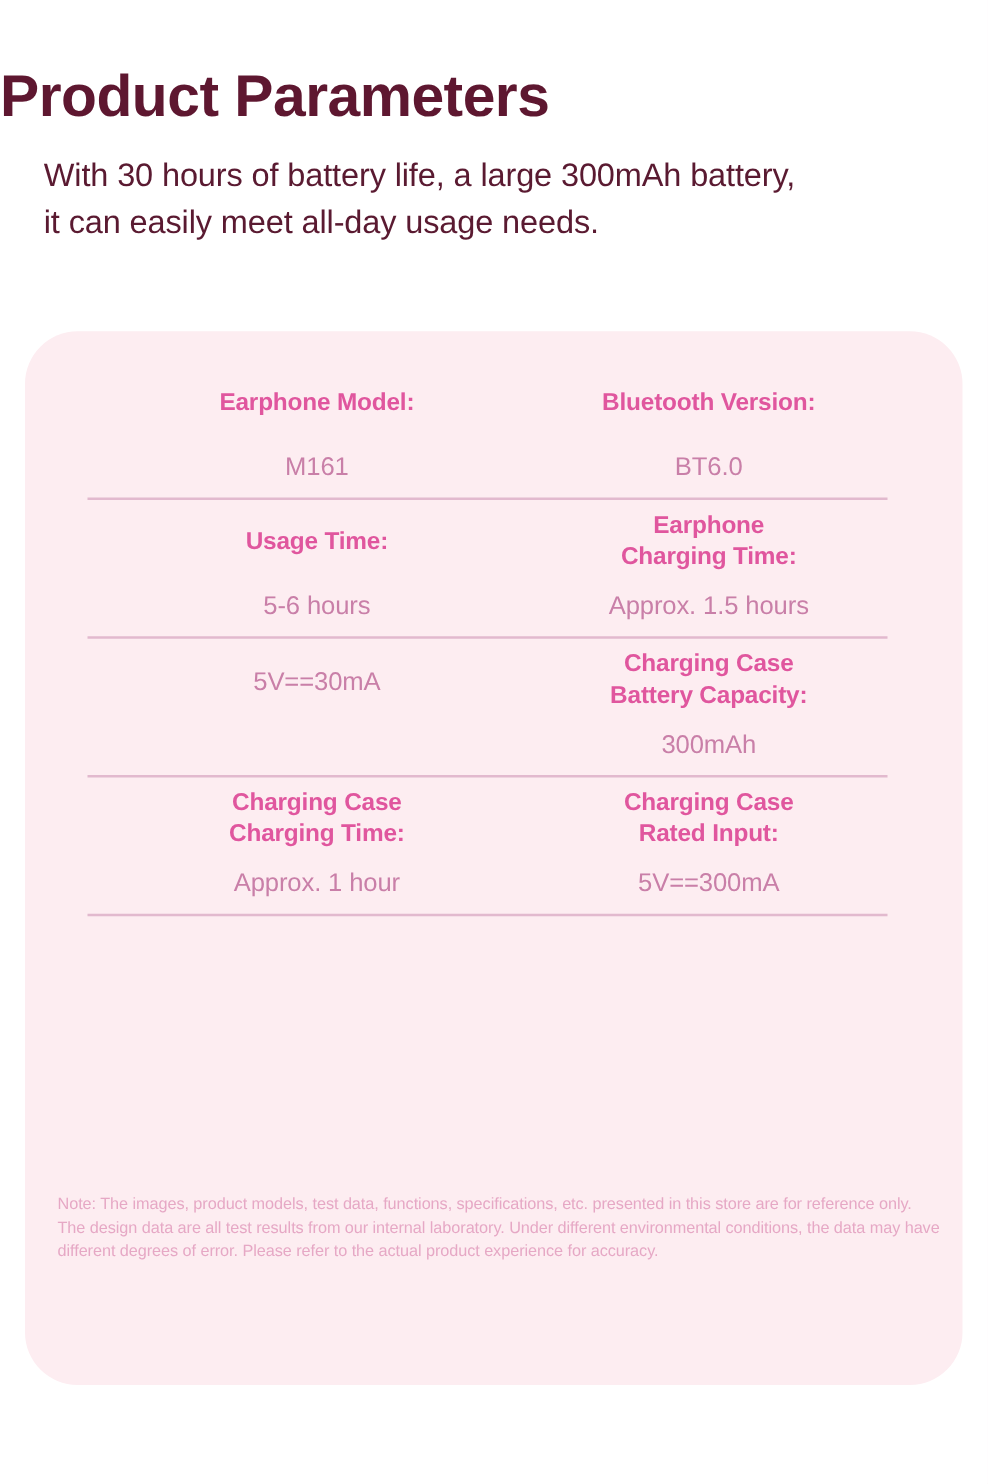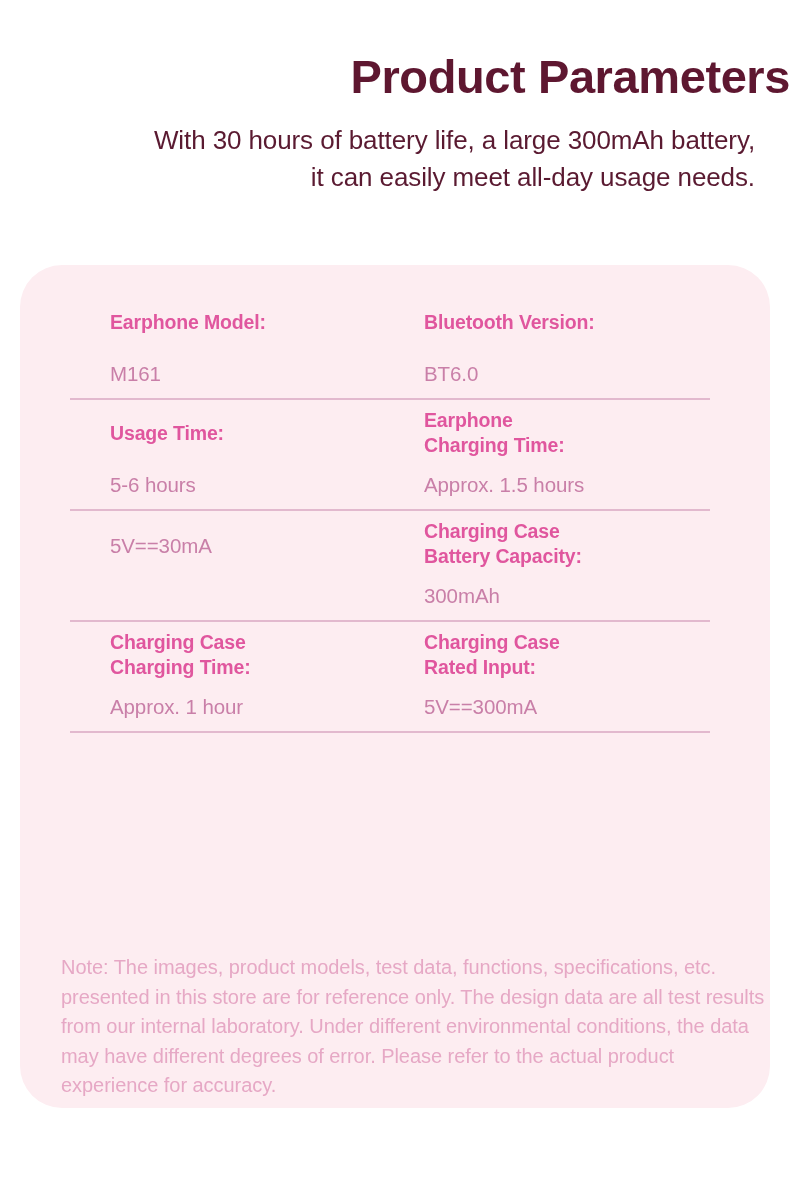--- a/index.html
+++ b/index.html
@@ -18,21 +18,21 @@
   .page {
     position: relative;
     width: 790px;
     height: 1187px;
     background: #ffffff;
   }
 
   
   .header {
     padding-top: 52px;
-    text-align: right;
+    text-align: left;
   }
   .page-title {
     font-size: 47px;
     font-weight: bold;
     color: #5E1730;
     letter-spacing: -0.4px;
     line-height: 1.08;
     margin: 0;
   }
   .page-subtitle {
@@ -58,20 +58,21 @@
     background: #FDEDF1;
     border-radius: 42px;
     box-sizing: border-box;
   }
 
   .spec-table {
     position: absolute;
     left: 50px;
     top: 24px;
     width: 640px;
+    text-align: center;
   }
 
   .spec-row {
     display: flex;
     width: 640px;
     border-bottom: 2px solid #E2B9CE;
     box-sizing: border-box;
   }
   .spec-row:last-of-type {
     border-bottom: 2px solid #E2B9CE;
@@ -111,24 +112,24 @@
     color: #C97FA8;
     line-height: 1.3;
     letter-spacing: -0.1px;
     margin-top: 14px;
     min-height: 27px;
   }
 
   
   .note {
     position: absolute;
-    left: 41px;
+    left: 26px;
     top: 688px;
     width: 708px;
-    font-size: 20px;
+    font-size: 13px;
     font-weight: 400;
     color: #E6A8C5;
     line-height: 1.48;
     letter-spacing: -0.05px;
   }
 </style>
 </head>
 <body>
 
 <div class="page">

